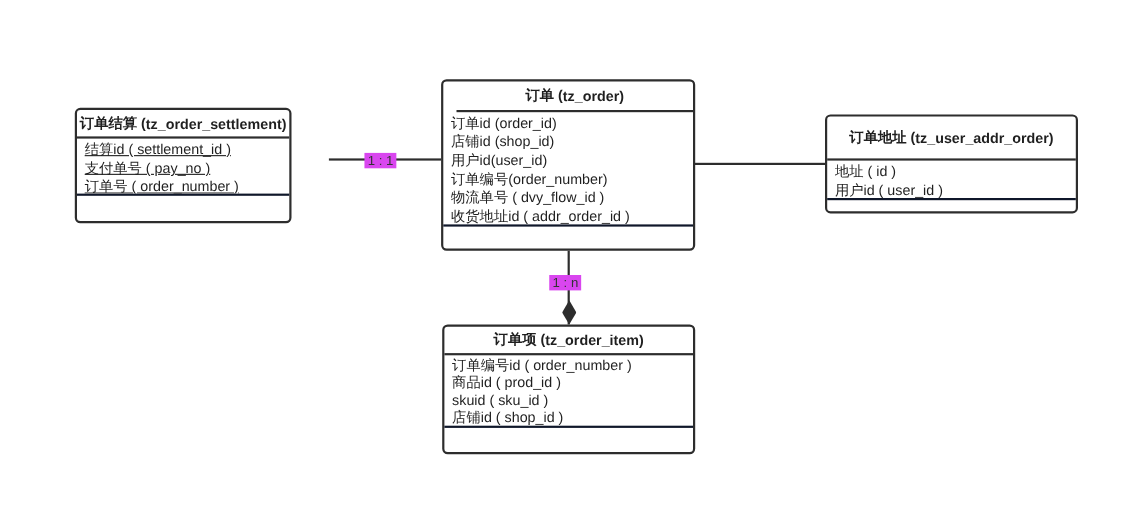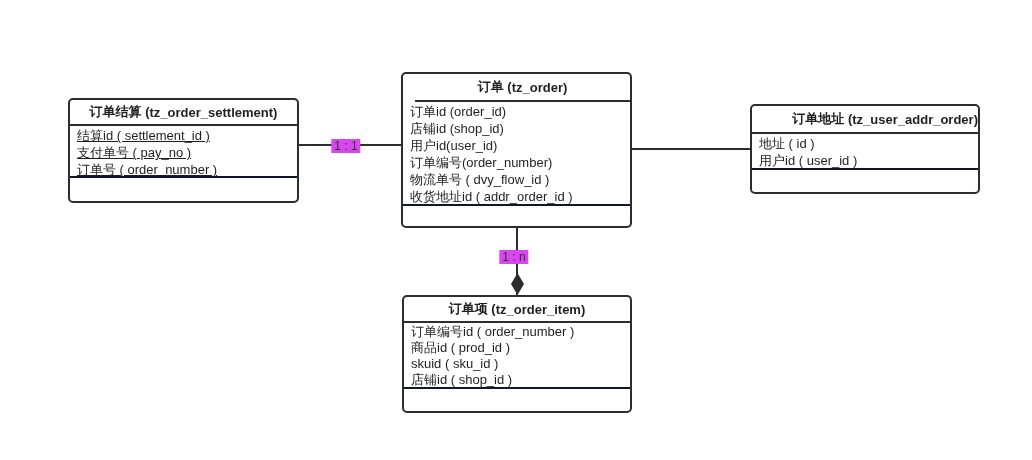--- a/index.html
+++ b/index.html
@@ -44,30 +44,30 @@
     font-size: 13px;
     overflow: hidden;
   }
   .field-row {
     white-space: nowrap;
     line-height: 17px;
   }
   .entity-footer { flex: 1; }
 
   
-  .entity-settlement { left: 68px;  top: 98px;  width: 231px; height: 105px; }
+  .entity-settlement { left: 68px;  top: 98px;  width: 197px; height: 105px; }
   .entity-settlement .entity-title  { height: 26px; }
   .entity-settlement .entity-fields { height: 52px; text-decoration: underline; }
 
   .entity-order { left: 401px; top: 72px;  width: 231px; height: 156px; }
   .entity-order .entity-title  { height: 28px; margin-left: 12px; }
   .entity-order .entity-fields { height: 104px; }
 
   .entity-addr { left: 750px; top: 104px; width: 230px; height: 90px; }
-  .entity-addr .entity-title  { height: 28px; justify-content: flex-end; }
+  .entity-addr .entity-title  { height: 40px; }
   .entity-addr .entity-fields { height: 36px; }
 
   .entity-item { left: 402px; top: 295px; width: 230px; height: 118px; }
   .entity-item .entity-title  { height: 26px; }
   .entity-item .entity-fields { height: 66px; }
   .entity-item .field-row     { line-height: 16px; }
 
   
   .hline, .vline { position: absolute; background: #2d2d2d; z-index: 1; }
   .conn-settlement-order { left: 299px; top: 144px; width: 102px; height: 2px; }

